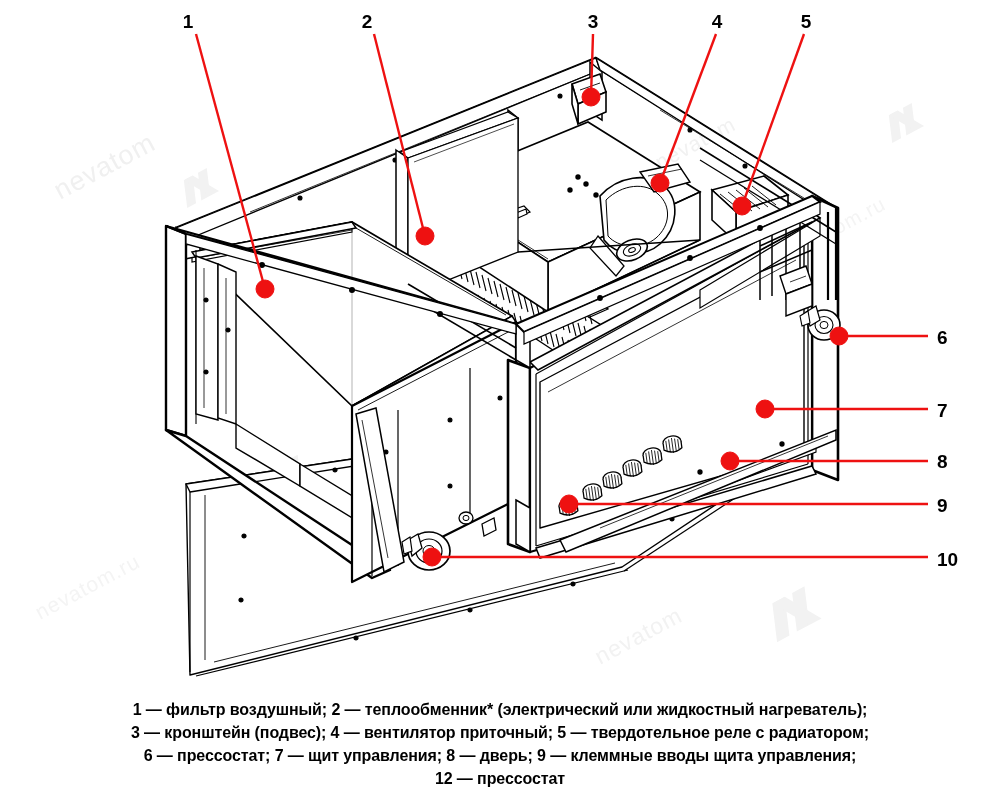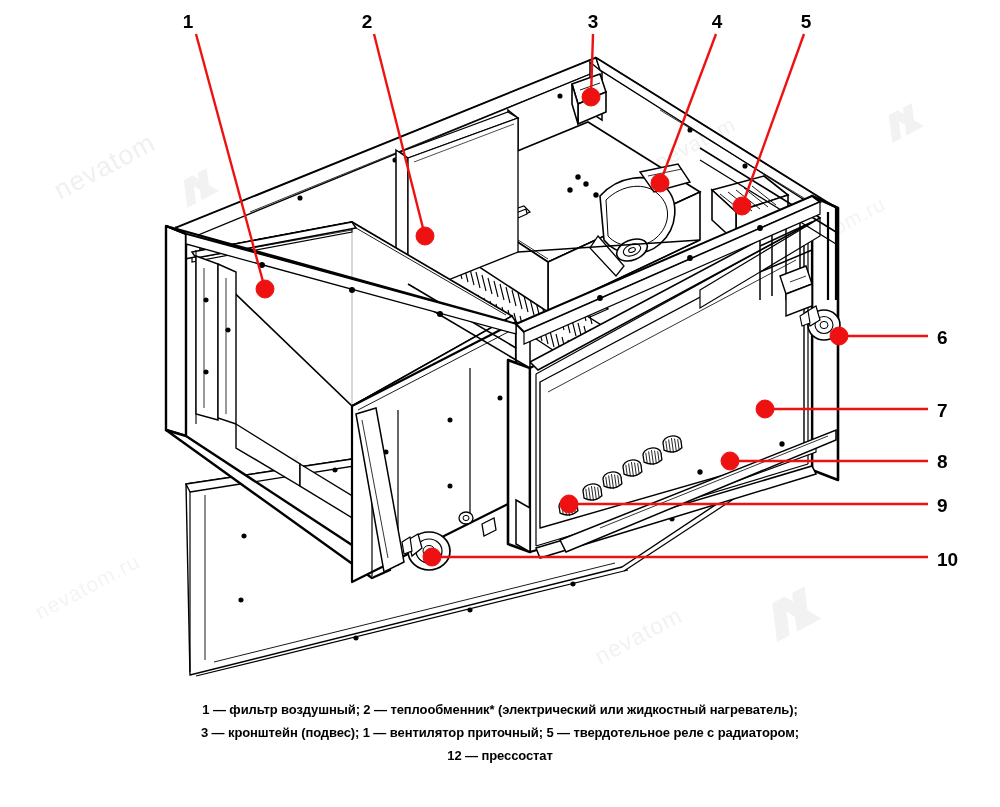--- a/index.html
+++ b/index.html
@@ -8,21 +8,21 @@
     font-family:"Liberation Sans","DejaVu Sans",sans-serif;
     color:#000;
   }
   #stage{position:absolute;left:0;top:0;width:1000px;height:807px;}
   #figure{position:absolute;left:0;top:0;width:1000px;height:700px;}
   #figure svg{display:block;width:1000px;height:700px;}
 
   .caption{
     position:absolute;left:0;top:698px;width:1000px;
     text-align:center;
-    font-size:13px;
+    font-size:16px;
     font-weight:700;
     line-height:23px;
     letter-spacing:-0.1px;
     color:#000;
   }
   .caption div{white-space:nowrap;}
 </style>
 </head>
 <body>
 
@@ -447,17 +447,18 @@
         <text x="937" y="468" text-anchor="start">8</text>
         <text x="937" y="512" text-anchor="start">9</text>
         <text x="937" y="566" text-anchor="start">10</text>
       </g>
 
     </svg>
   </div>
 
   <div class="caption">
     <div>1 — фильтр воздушный; 2 — теплообменник* (электрический или жидкостный нагреватель);</div>
-    <div>3 — кронштейн (подвес); 1 — вентилятор приточный; 5 — твердотельное реле с радиатором;</div>
+    <div>3 — кронштейн (подвес); 4 — вентилятор приточный; 5 — твердотельное реле с радиатором;</div>
+    <div>6 — прессостат; 7 — щит управления; 8 — дверь; 9 — клеммные вводы щита управления;</div>
     <div>12 — прессостат</div>
   </div>
 
 </div>
 
 </body></html>

